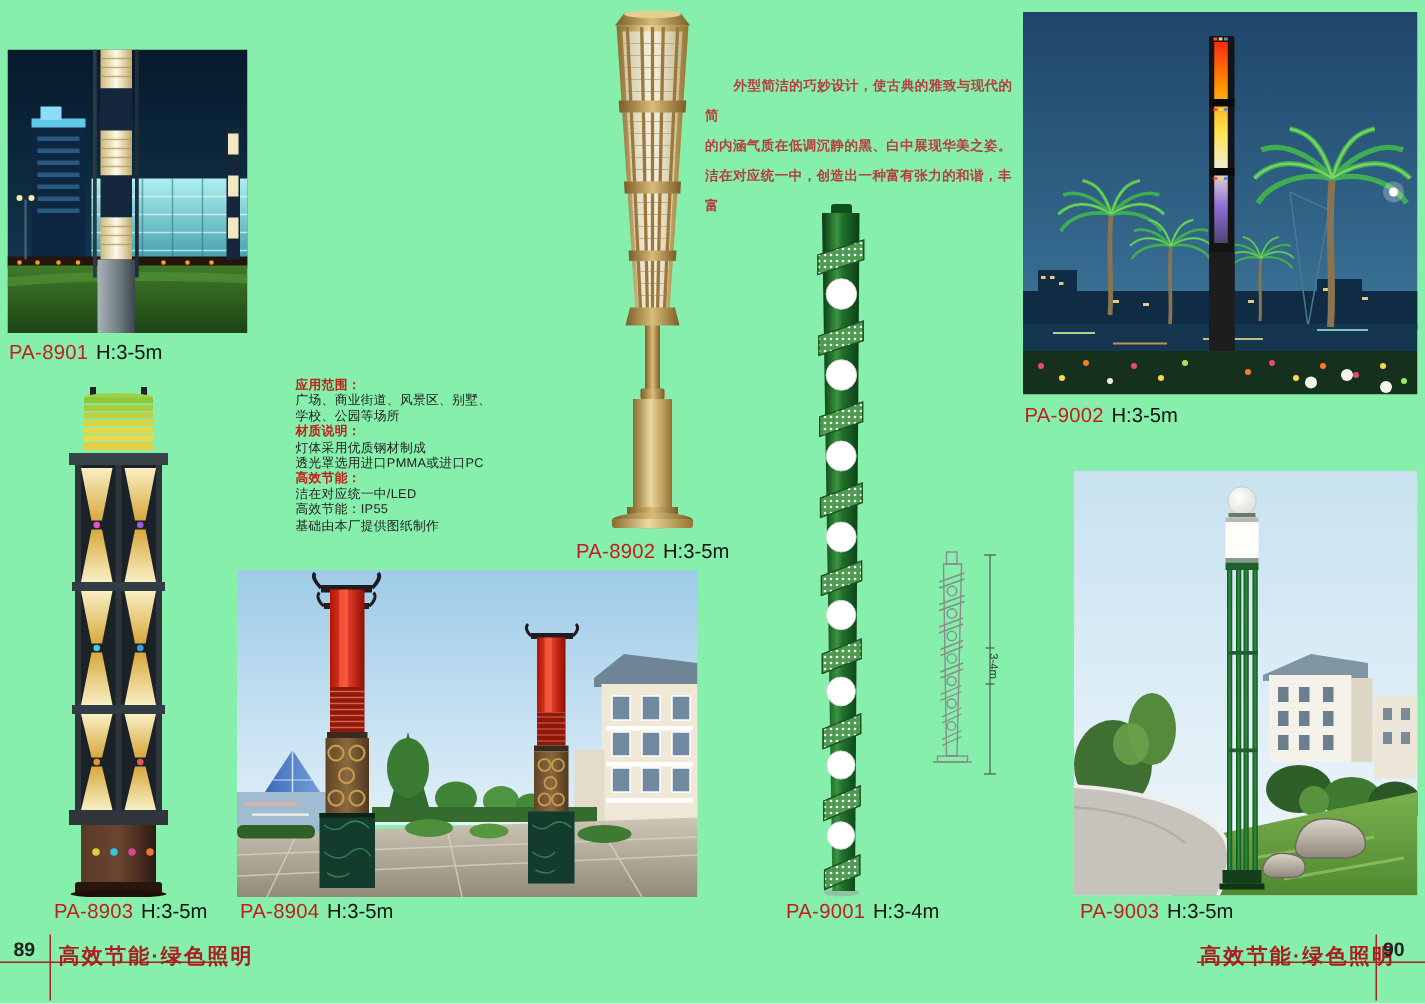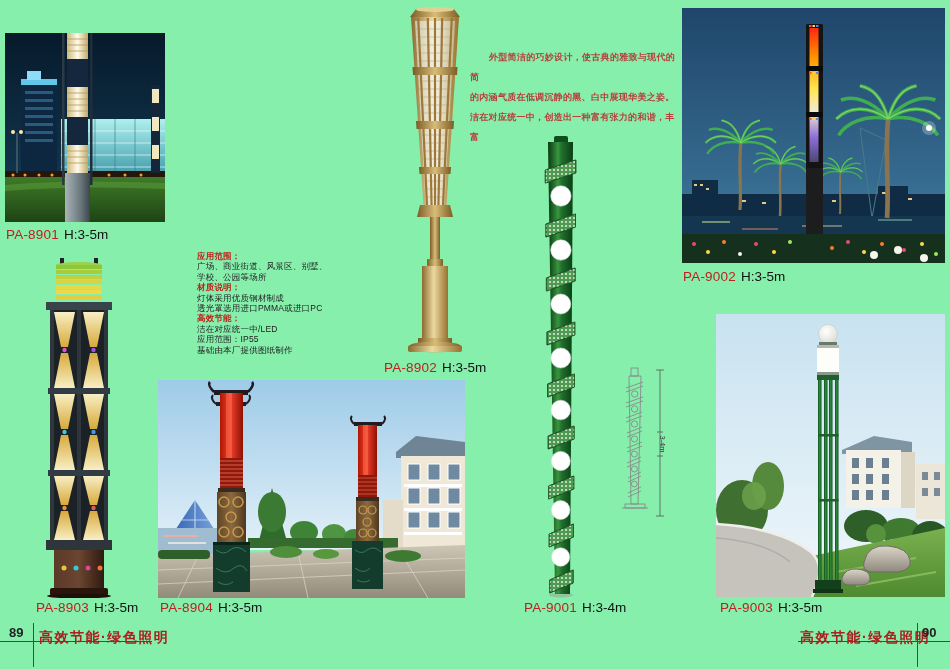--- a/index.html
+++ b/index.html
@@ -743,21 +743,21 @@
 
   <div class="specs">
     <div class="spec-title">应用范围：</div>
     <div>广场、商业街道、风景区、别墅、</div>
     <div>学校、公园等场所</div>
     <div class="spec-title">材质说明：</div>
     <div>灯体采用优质钢材制成</div>
     <div>透光罩选用进口PMMA或进口PC</div>
     <div class="spec-title">高效节能：</div>
     <div>洁在对应统一中/LED</div>
-    <div>应用范围：IP55</div>
+    <div>高效节能：IP55</div>
     <div>基础由本厂提供图纸制作</div>
   </div>
 
   <div class="plabel" style="left:6px;top:227px">
     <span class="pcode">PA-8901</span><span class="pheight">H:3-5m</span>
   </div>
   <div class="plabel" style="left:384px;top:360px">
     <span class="pcode">PA-8902</span><span class="pheight">H:3-5m</span>
   </div>
   <div class="plabel" style="left:683px;top:269px">

